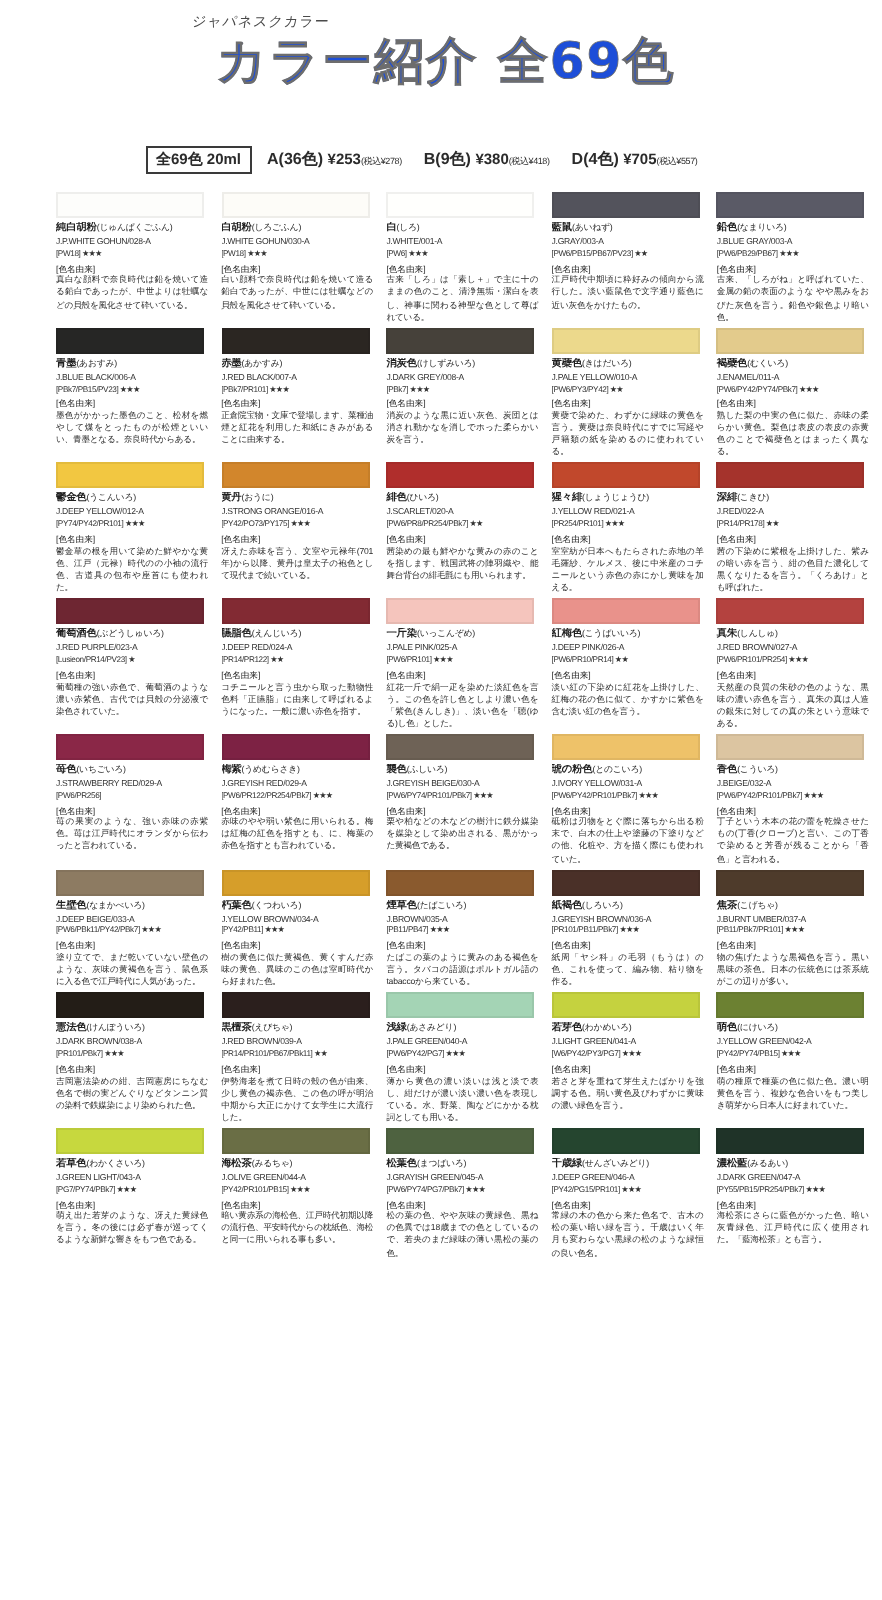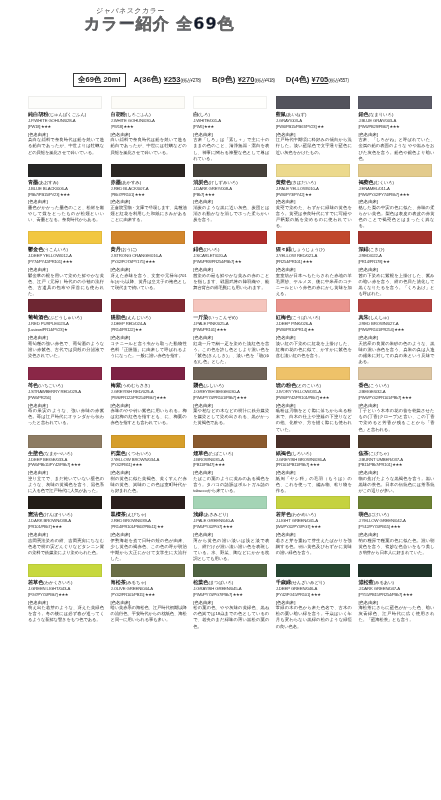--- a/index.html
+++ b/index.html
@@ -15,44 +15,44 @@
   .page-header{
     position:absolute;left:0;top:0;width:441px;height:64px;
   }
   .brand-sub{
     position:absolute;left:96px;top:6px;
     font-size:7px;letter-spacing:.5px;color:#4a4a4a;
     font-family:"DejaVu Sans",sans-serif;
     transform:skewX(-8deg);
   }
   .brand-main{
-    position:absolute;left:84px;top:14px;
-    font-size:16px;font-weight:bold;letter-spacing:1px;
-    color:#0f172a;
+    position:absolute;left:108px;top:14px;
+    font-size:25px;font-weight:bold;letter-spacing:1px;
+    color:#1d4ed8;
     -webkit-text-stroke:0.4px #6d6d6d;
     font-family:"DejaVu Sans",sans-serif;
   }
   
   .price-bar{
     position:absolute;left:30px;top:72px;width:402px;height:15px;
     display:flex;align-items:center;padding-left:43px;
   }
   .price-box{
     border:1.2px solid #3a3a3a;
     padding:1px 4px;
     font-size:7.5px;font-weight:bold;color:#2b2b2b;
     white-space:nowrap;
     margin-right:8px;
   }
   .price-item{
     font-size:8px;font-weight:bold;color:#2b2b2b;
     margin-right:11px;white-space:nowrap;
   }
   .price-item .grade{letter-spacing:0px;text-align:center;}
-  .price-item .yen{font-size:7.5px;text-decoration:underline;}
+  .price-item .yen{font-size:7.5px;}
   .price-item .tax{font-size:4.5px;font-weight:normal;letter-spacing:-.2px;}
 
   
   .grid{
     position:absolute;left:28px;top:94px;
     width:413px;
     display:grid;
     grid-template-columns:repeat(5, 82.6px);
     grid-auto-rows:min-content;
   }
@@ -110,21 +110,21 @@
 </div>
 
 <div class="price-bar">
   <div class="price-box">全69色 20ml</div>
   <div class="price-item">
     <span class="grade">A(36色)</span>
     <span class="yen">¥253</span><span class="tax">(税込¥278)</span>
   </div>
   <div class="price-item">
     <span class="grade">B(9色)</span>
-    <span class="yen">¥270</span><span class="tax">(税込¥418)</span>
+    <span class="yen">¥380</span><span class="tax">(税込¥418)</span>
   </div>
   <div class="price-item">
     <span class="grade">D(4色)</span>
     <span class="yen">¥705</span><span class="tax">(税込¥557)</span>
   </div>
 </div>
 
 <div class="grid" id="color-grid">
     <div class="cell">
       <div class="swatch" style="background: rgb(253, 253, 251);"></div>

